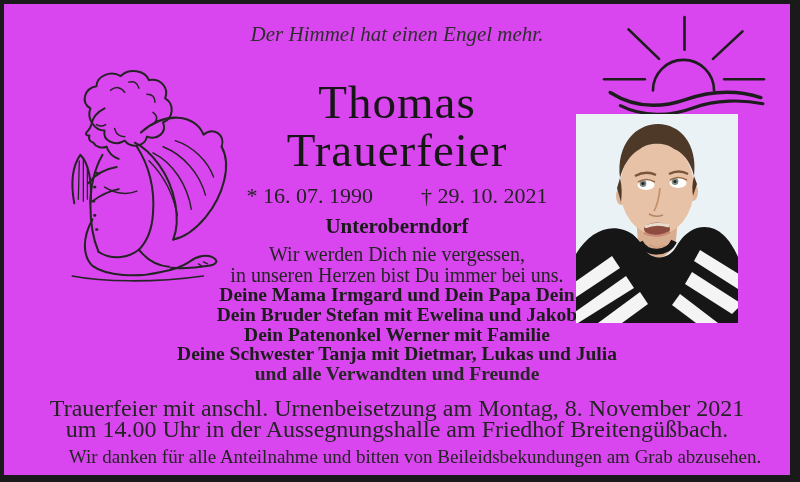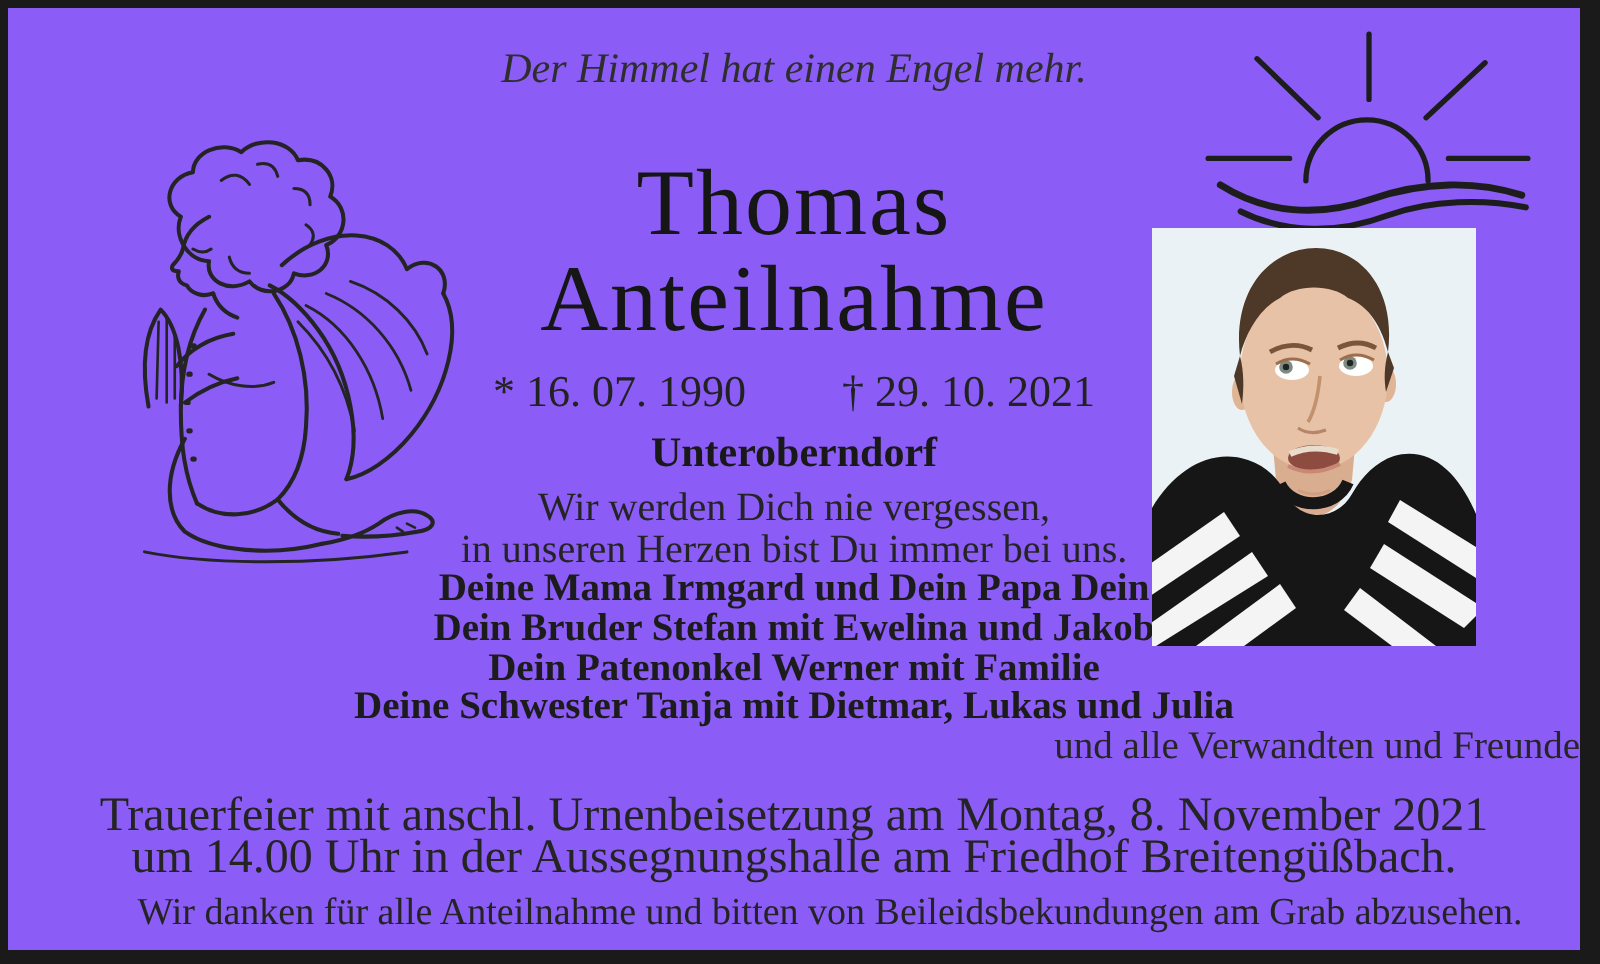--- a/index.html
+++ b/index.html
@@ -5,40 +5,40 @@
   html, body {
     margin: 0; padding: 0;
     width: 800px; height: 482px;
     overflow: hidden;
     background: #ffffff;
   }
   .page {
     position: relative;
     width: 800px; height: 482px;
     box-sizing: border-box;
-    background: #8b5cf6;
+    background: #d946ef;
     border-style: solid;
     border-color: #1a1a1a;
     border-width: 4px 10px 7px 4px;
     font-family: "Liberation Serif", serif;
     color: #242424;
   }
   .centered {
     position: absolute; left: 0; right: 0;
     text-align: center;
     white-space: nowrap;
   }
   .epigraph { top: 16px; font-size: 21px; font-style: italic; line-height: 28px; color: #2e2e2e; }
   .name-block { top: 74px; font-size: 47px; line-height: 48px; letter-spacing: 1px; color: #161616; }
   .dates { top: 179px; font-size: 22px; color: #222; }
   .dates .death-date { margin-left: 48px; }
   .place { top: 210px; font-size: 21px; font-weight: bold; color: #191919; }
   .remembrance { top: 240px; font-size: 20px; line-height: 21px; }
   .family { top: 281px; font-size: 19.5px; font-weight: bold; line-height: 19.8px; color: #1c1c1c; }
-  .family .fam-suffix { font-weight: normal; color: #262626; text-align: right; }
+  .family .fam-suffix { font-weight: bold; color: #262626; }
   .funeral { top: 394px; font-size: 24px; line-height: 20.5px; }
   .thanks { top: 442px; font-size: 19px; padding-left: 36px; }
   .angel-svg  { position: absolute; left: 48px;  top: 64px;  width: 202px; height: 214px; }
   .sun-svg    { position: absolute; left: 596px; top: 10px;  width: 168px; height: 104px; }
   .photo-svg  { position: absolute; left: 572px; top: 110px; width: 162px; height: 209px; }
 </style>
 </head>
 <body>
 
 <div class="page">
@@ -92,21 +92,21 @@
       <path d="M4,64 L44,64"></path>
       <path d="M122,64 L161,64"></path>
       <path d="M52,75 A30,30 0 0 1 112,75"></path>
       <path d="M10,77 C32,91 58,93 84,84 C110,75 136,75 158,82" stroke-width="3.4"></path>
       <path d="M20,90 C42,101 68,101 92,92 C114,84 140,84 160,88" stroke-width="3"></path>
     </g>
   </svg>
 
   <div class="centered name-block">
     <div>Thomas</div>
-    <div>Anteilnahme</div>
+    <div>Trauerfeier</div>
   </div>
 
   <div class="centered dates">
     <span class="birth-date">* 16. 07. 1990</span><span class="death-date">† 29. 10. 2021</span>
   </div>
 
   <div class="centered remembrance">
     <div>Wir werden Dich nie vergessen,</div>
     <div>in unseren Herzen bist Du immer bei uns.</div>
   </div>

